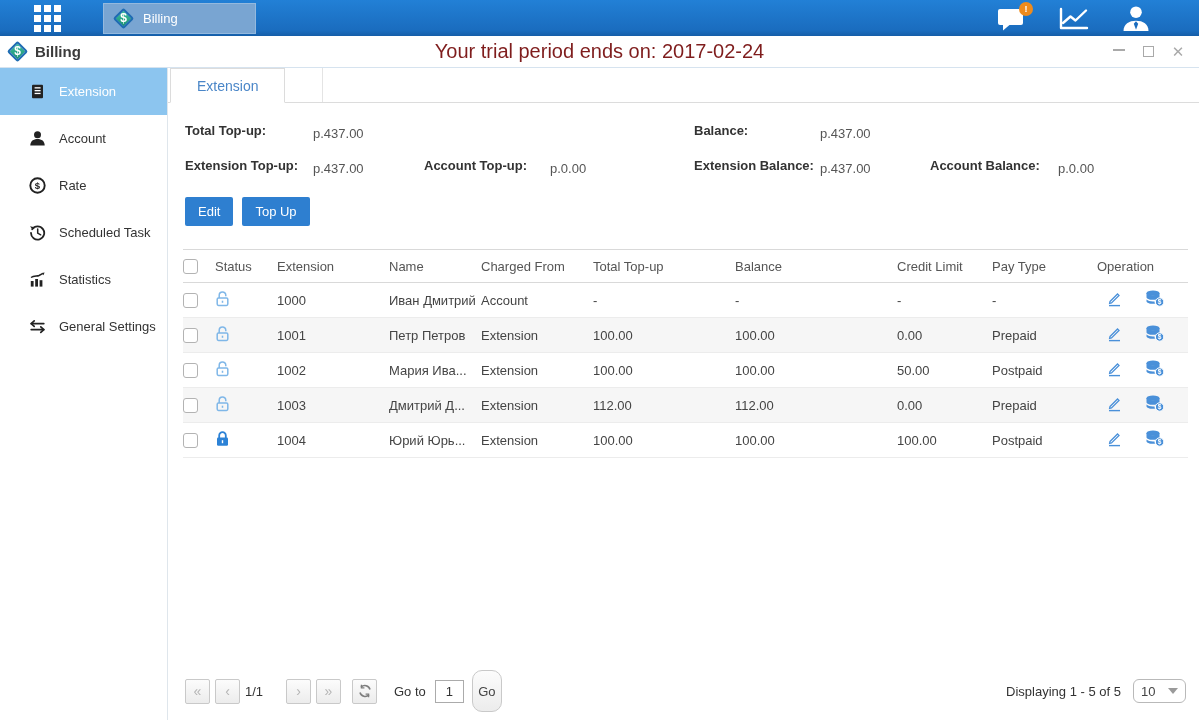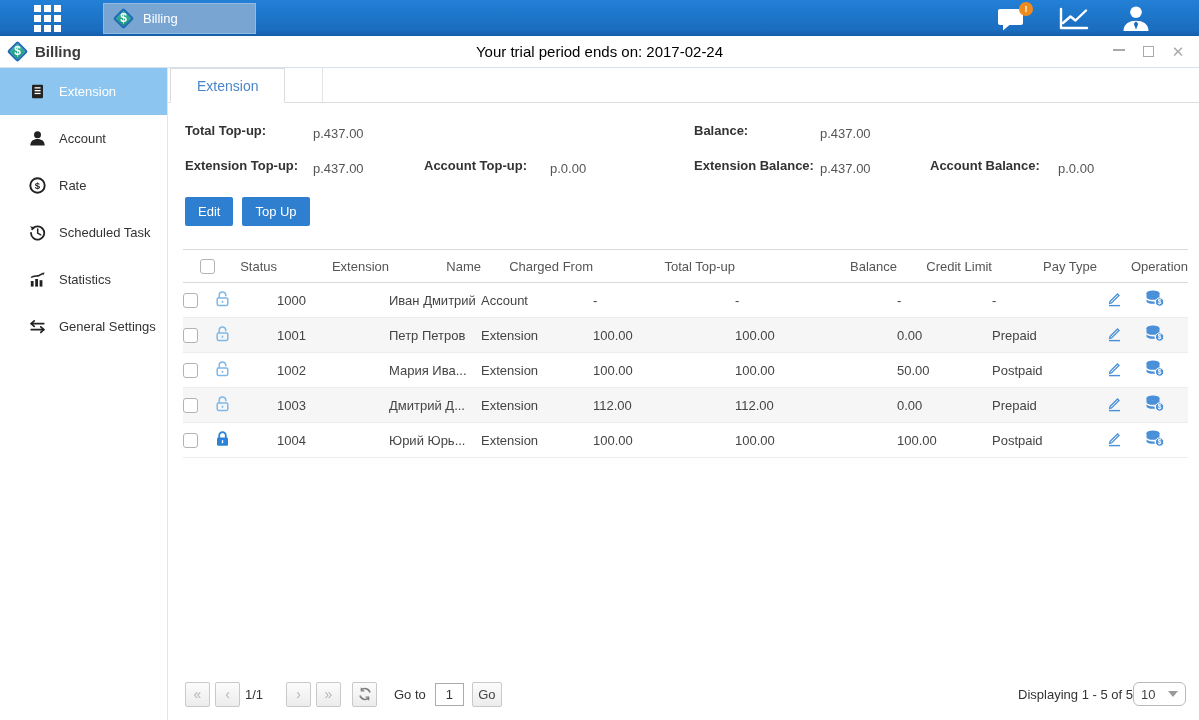--- a/index.html
+++ b/index.html
@@ -20,21 +20,21 @@
                   font-size:12px; line-height:21px; }
   .taskbar-right { position:absolute; right:48px; top:0; height:36px; display:flex; align-items:center; gap:32px; }
   .tb-ic { position:relative; cursor:pointer; display:flex; align-items:center; }
   .badge { position:absolute; top:-4px; right:-7px; width:14px; height:14px; border-radius:50%;
            background:#ef8b1d; color:#fff; font-size:9px; font-weight:bold; text-align:center; line-height:14px; }
 
   
   .titlebar { height:32px; background:#fff; border-bottom:1px solid #d6e3ef; display:flex; align-items:center; position:relative; }
   .titlebar .diamond { margin-left:7px; }
   .win-title { margin-left:7px; font-size:15px; font-weight:bold; color:#3b3b3b; z-index:2; }
-  .trial { position:absolute; left:0; right:0; text-align:center; color:#000000; font-size:15px; }
+  .trial { position:absolute; left:0; right:0; text-align:center; color:#7f1d1d; font-size:20px; }
   .win-controls { position:absolute; right:14px; display:flex; align-items:center; gap:16px; z-index:2; }
   .wc { cursor:pointer; display:inline-flex; align-items:center; justify-content:center; width:14px; height:14px; }
   .wc-min { width:12px; border-top:2px solid #a9a9a9; margin-top:8px; }
   .wc-max { width:11px; height:11px; border:1.5px solid #a9a9a9; }
   .wc-close { color:#a9a9a9; font-size:15px; line-height:14px; }
 
   
   .main { display:flex; height:652px; }
   .sidebar { width:168px; border-right:1px solid #dfe6ec; background:#fff; flex:0 0 168px; }
   .side-item { height:47px; display:flex; align-items:center; padding-left:29px; gap:13px; cursor:pointer; color:#333; }
@@ -52,43 +52,43 @@
   .stat-label { font-weight:bold; color:#333; }
   .stat-value { color:#555;margin-top:6px; }
 
   .actions { margin:21px 0 0 17px; display:flex; gap:9px; }
   .btn { background:#2e7fd0; color:#fff; border:none; padding:7px 13px; border-radius:2px;
          font-size:13px; font-family:inherit; cursor:pointer; }
 
   .table-wrap { margin:23px 14px 0 15px; flex:1; overflow:hidden; }
   table { border-collapse:collapse; width:1005px; table-layout:fixed; }
   thead th { border-top:1px solid #d9d9d9; border-bottom:1px solid #d9d9d9; height:33px;
-             font-weight:normal; color:#555; text-align:right; }
+             font-weight:normal; color:#555; text-align:left; }
   tbody td { height:35px; border-bottom:1px solid #ececec; color:#444;margin-top:21px; }
   tbody tr:nth-child(even) { background:#f6f6f6; }
   .cb { display:inline-block; width:15px; height:15px; border:1px solid #b3b3b3; border-radius:3px;
         background:#fff; vertical-align:middle; cursor:pointer; }
   .status-icon { cursor:pointer; display:inline-block; }
   .status-icon .lock-closed { display:none; }
   .status-icon[data-status="locked"] .lock-closed { display:inline; }
   .op-cell span { cursor:pointer; display:inline-block; margin:0 9px; vertical-align:middle; }
 
   
   .pager { flex:0 0 44px; display:flex; align-items:center; padding:0 16px 8px 17px; }
   .pg-btn { width:25px; height:25px; border:1px solid #c9c9c9; border-radius:2px;
             background:linear-gradient(180deg,#fcfcfc,#ececec); color:#b5b5b5; font-size:14px;
             display:inline-flex; align-items:center; justify-content:center; cursor:pointer; margin-right:5px; }
   .pg-label { width:36px; text-align:left; color:#333; margin-right:5px; }
   .pg-refresh { margin-left:6px; }
   .goto-label { margin:0 9px 0 12px; color:#333; }
   .goto-input { width:29px; height:23px; border:1px solid #ababab; text-align:center; font-size:13px;
                 font-family:inherit; color:#333; margin-right:8px; }
-  .go-btn { width:30px; height:25px; border:1px solid #c9c9c9; border-radius:2px; color:#444;
+  .go-btn { width:30px; height:42px; border:1px solid #c9c9c9; border-radius:10px; color:#444;
             background:linear-gradient(180deg,#fcfcfc,#ececec); font-size:13px; font-family:inherit; cursor:pointer; }
-  .pager-right { margin-left:auto; display:flex; align-items:center; }
+  .pager-right { margin-left:auto; display:flex; align-items:center; gap:12px; }
   .displaying { color:#333; }
   .page-size { width:53px; height:24px; border:1px solid #b9b9b9; border-radius:6px; background:#fff;
                display:flex; align-items:center; padding:0 7px; cursor:pointer; color:#444; }
   .caret { margin-left:auto; width:0; height:0; border-left:5px solid transparent; border-right:5px solid transparent;
            border-top:6px solid #9a9a9a; }
 </style>
 </head>
 <body>
 
 <div class="taskbar">

